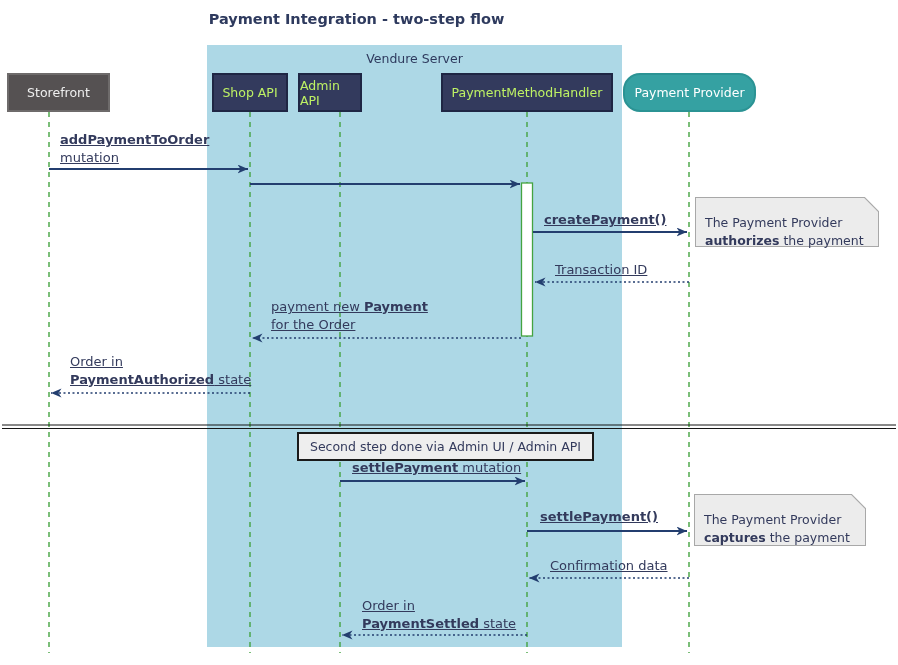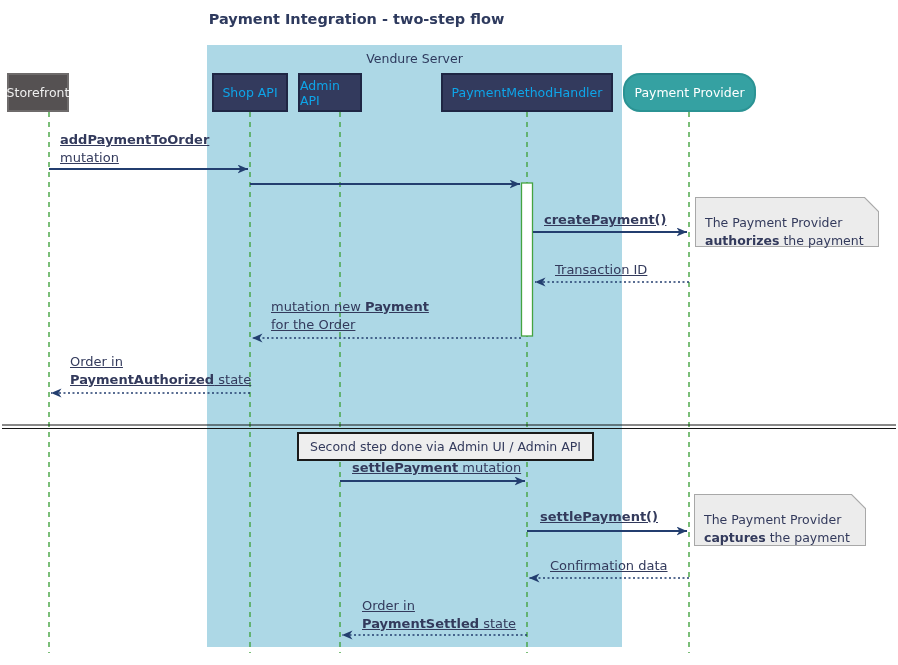--- a/index.html
+++ b/index.html
@@ -12,23 +12,23 @@
   .title{top:11px;left:0;width:713px;text-align:center;font-size:14.5px;font-weight:bold;color:#2E3A5E;z-index:3;}
   
   .container-box{left:207px;top:45px;width:415px;height:602px;background:#ADD8E6;z-index:0;}
   .container-label{left:207px;top:51px;width:415px;text-align:center;font-size:12.5px;color:#2E3A5E;z-index:3;}
   
   .participant{
     height:39px;display:flex;align-items:center;justify-content:center;
     box-sizing:border-box;font-size:12.5px;z-index:3;top:73px;
   }
   .p-gray{background:#555152;border:2px solid #6E6B6B;color:#EFEFEF;}
-  .p-navy{background:#333A5D;border:2px solid #1F2644;color:#0ea5e9;}
+  .p-navy{background:#333A5D;border:2px solid #1F2644;color:#bef264;}
   .p-teal{background:#35A1A2;border:2px solid #2B9394;color:#FFFFFF;}
-  .p-storefront{left:7px;width:62px;}
+  .p-storefront{left:7px;width:103px;}
   .p-shop{left:212px;width:76px;}
   .p-admin{left:298px;width:64px;}
   .p-pmh{left:441px;width:172px;}
   .p-provider{left:623px;width:133px;border-radius:17px;}
   
   svg.overlay{position:absolute;left:0;top:0;z-index:1;}
   
   .msg{font-size:13px;line-height:18px;color:#333A5C;white-space:nowrap;z-index:3;text-decoration:underline;}
   .b{font-weight:bold;}
   
@@ -109,21 +109,21 @@
 
   <div class="abs msg" style="left:544px;top:211px;">
     <span class="b">createPayment()</span>
   </div>
 
   <div class="abs msg" style="left:555px;top:261px;">
     <span>Transaction ID</span>
   </div>
 
   <div class="abs msg" style="left:271px;top:298px;">
-    <div><span>mutation new </span><span class="b">Payment</span></div>
+    <div><span>payment new </span><span class="b">Payment</span></div>
     <div>for the Order</div>
   </div>
 
   <div class="abs msg" style="left:70px;top:353px;">
     <div>Order in</div>
     <div><span class="b">PaymentAuthorized</span><span> state</span></div>
   </div>
 
   <div class="abs msg" style="left:352px;top:459px;">
     <span class="b">settlePayment</span><span> mutation</span>

